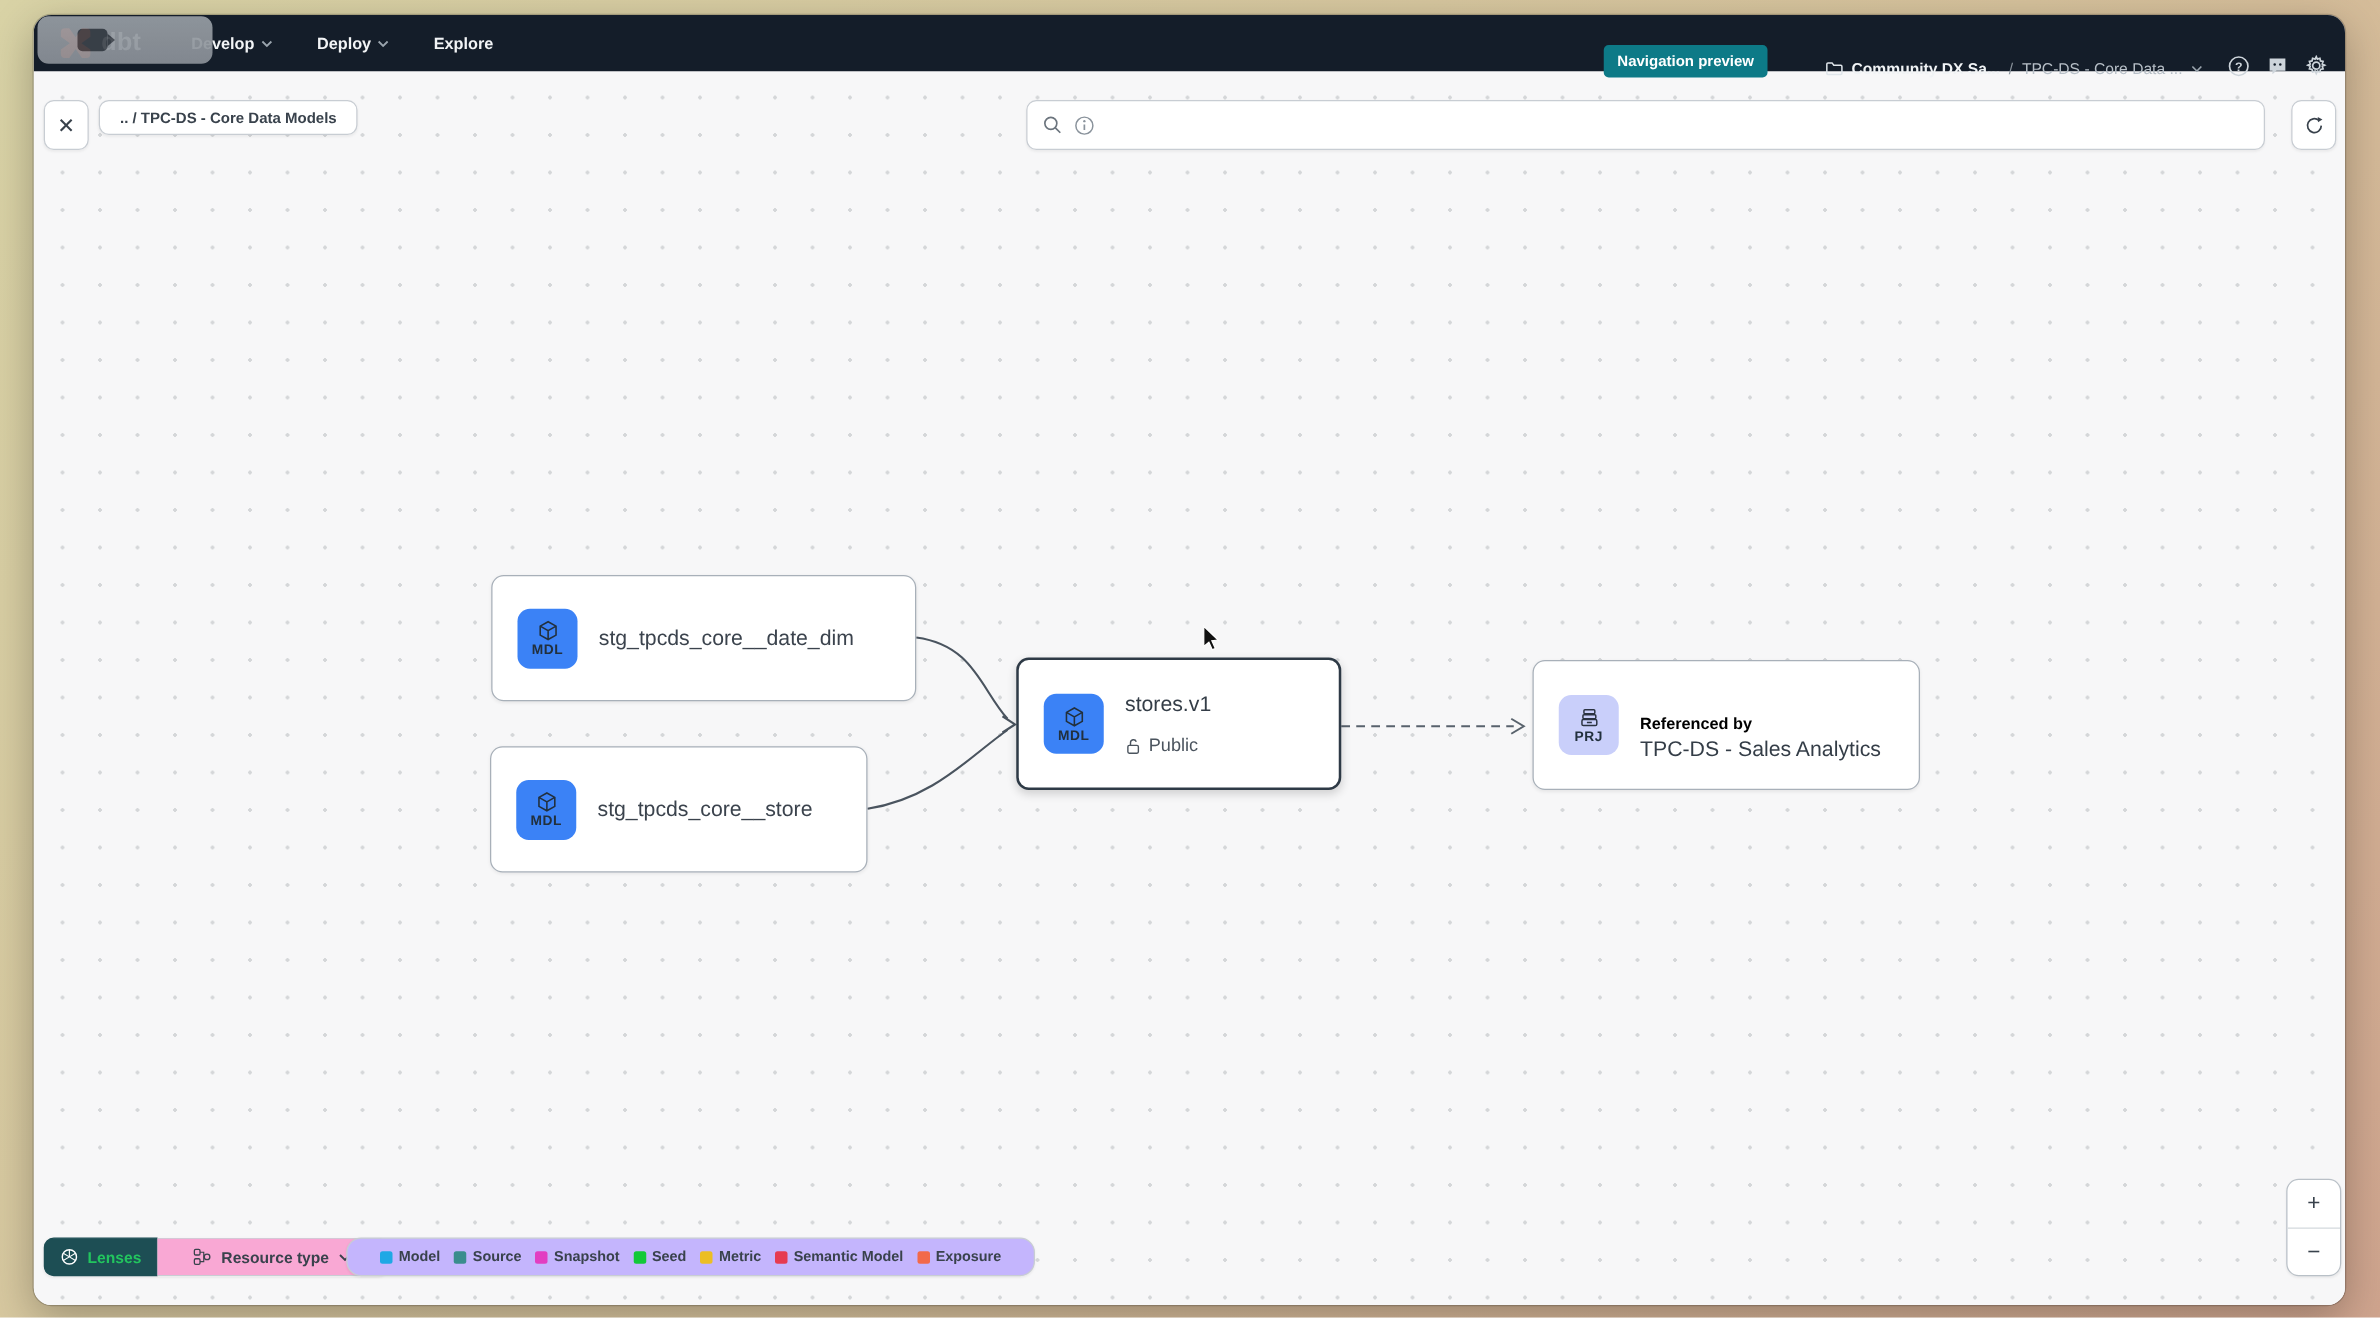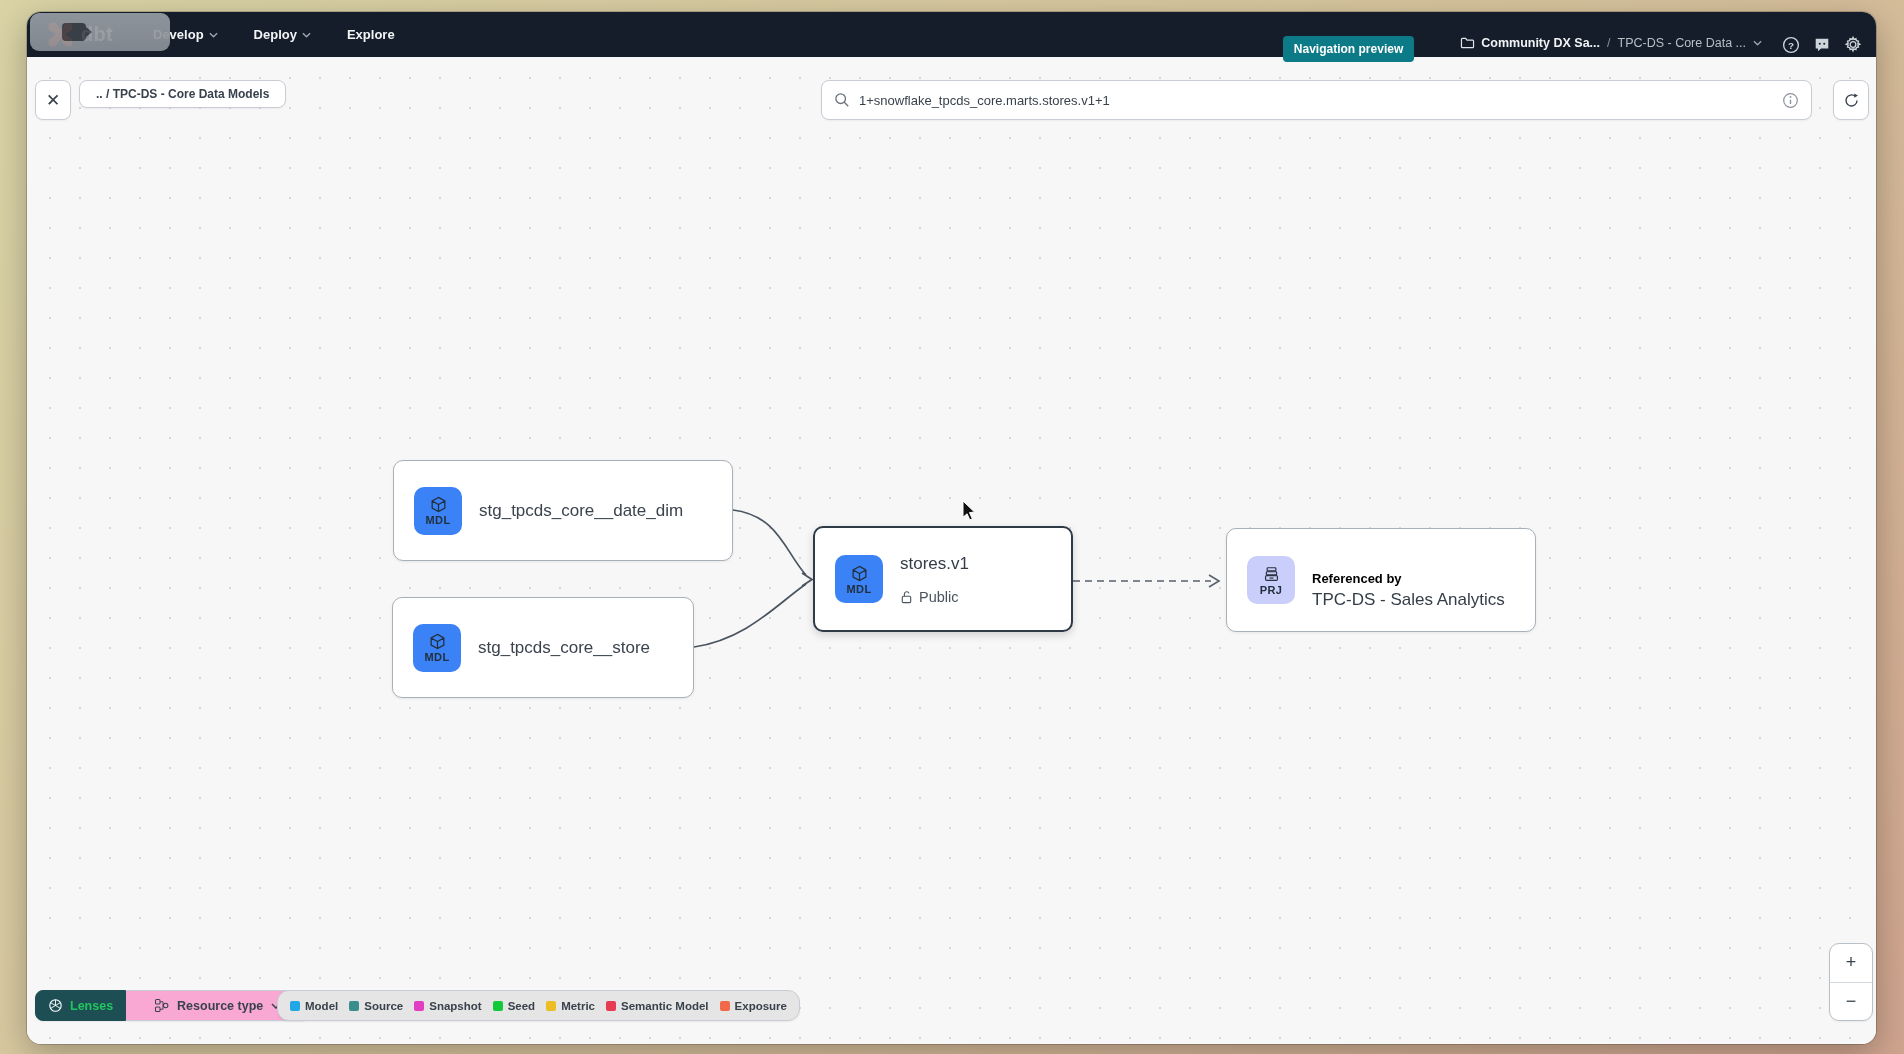--- a/index.html
+++ b/index.html
@@ -22,21 +22,21 @@
   .topnav {
     position:absolute; left:0; top:0; right:0; height:45px;
     background:#141d29; display:flex; align-items:center; padding:0 14px;
     color:#fff; z-index:30;
   }
   .logo { display:flex; align-items:center; gap:7px; margin-left:6px; }
   .logo-word { font-size:20px; font-weight:bold; letter-spacing:.3px; color:#f5f6f7; }
   .nav-items { display:flex; align-items:center; gap:36px; margin-left:40px; }
   .nav-item { display:flex; align-items:center; gap:5px; font-size:13px; font-weight:bold; color:#f2f4f6; cursor:pointer; }
   .nav-item svg { margin-top:1px; }
-  .topnav-right { margin-left:auto; display:flex; align-items:flex-start; gap:14px;margin-top:28px; }
+  .topnav-right { margin-left:auto; display:flex; align-items:flex-end; gap:14px;margin-top:28px; }
   .preview-badge {
     background:#0d7a87; color:#fff; font-size:12px; font-weight:bold;
     padding:6px 11px; border-radius:4px; white-space:nowrap;
   }
   .crumbs { display:flex; align-items:center; gap:7px; font-size:12.5px; white-space:nowrap; }
   .crumb-account { color:#f0f3f5; font-weight:bold; display:flex; align-items:center; gap:6px;padding-left:32px; }
   .crumb-sep { color:#8a939c; }
   .crumb-project { color:#b7bfc7; }
   .nav-icons { display:flex; align-items:center; gap:13px; margin-left:6px; }
   .nav-icon { width:18px; height:18px; display:flex; align-items:center; justify-content:center; cursor:pointer; }
@@ -107,22 +107,22 @@
     font-size:12.5px; font-weight:bold; padding:0 12px; border-radius:8px 0 0 8px;
     border:1px solid #1d4e54;
   }
   .rtype-seg {
     background:#f9a8d4; color:#39424c; display:flex; align-items:center; gap:8px;
     font-size:12.5px; font-weight:bold; padding:0 28px; border-radius:0 8px 8px 0;
     border:1px solid #c8cdd3; border-left:none;
   }
   .legend {
     position:absolute; left:250px; top:978px; height:31px; z-index:20;
-    background:#e5e5e5; border:1px solid #c8cdd3; border-radius:12px;
-    display:flex; align-items:center; gap:11px; padding:0 12px;
+    background:#c4b5fd; border:1px solid #c8cdd3; border-radius:12px;
+    display:flex; align-items:center; gap:11px; padding:0 26px;
     box-shadow:0 1px 2px rgba(0,0,0,.06);
   }
   .leg-item { display:flex; align-items:center; gap:5px; font-size:11.5px; font-weight:bold; color:#39424c; white-space:nowrap; }
   .sw { width:10px; height:10px; border-radius:2px; display:inline-block; }
 
   
   .zoomctl {
     position:absolute; left:1802px; top:931px; width:44px; height:78px; z-index:20;
     background:#fff; border:1px solid #b9c0c7; border-radius:10px; overflow:hidden;
     display:flex; flex-direction:column; box-shadow:0 1px 2px rgba(0,0,0,.06);
@@ -215,21 +215,20 @@
     <span>✕</span>
   </div>
   <div class="btn-box graph-crumb">
     <span>.. / TPC-DS - Core Data Models</span>
   </div>
   <div class="searchbar">
     <svg width="16" height="16" viewBox="0 0 18 18">
         <circle cx="7.5" cy="7.5" r="5.4" fill="none" stroke="#6b747d" stroke-width="1.5"></circle>
         <line x1="11.6" y1="11.6" x2="16" y2="16" stroke="#6b747d" stroke-width="1.5"></line>
       </svg>
-    <input type="text" value="1+snowflake_tpcds_core.marts.stores.v1+1" style="">
     <svg width="17" height="17" viewBox="0 0 20 20">
         <circle cx="10" cy="10" r="8" fill="none" stroke="#8a939c" stroke-width="1.4"></circle>
         <line x1="10" y1="9" x2="10" y2="14.2" stroke="#8a939c" stroke-width="1.6"></line>
         <circle cx="10" cy="5.8" r="1.1" fill="#8a939c"></circle>
       </svg>
   </div>
   <div class="btn-box refresh-btn">
     <svg width="17" height="17" viewBox="0 0 20 20">
         <path d="M16.5 10 a6.5 6.5 0 1 1-2.2-4.9" fill="none" stroke="#39424c" stroke-width="1.6"></path>
         <polygon points="13.2,1.8 17.6,4.2 13.4,6.9" fill="#39424c"></polygon>

